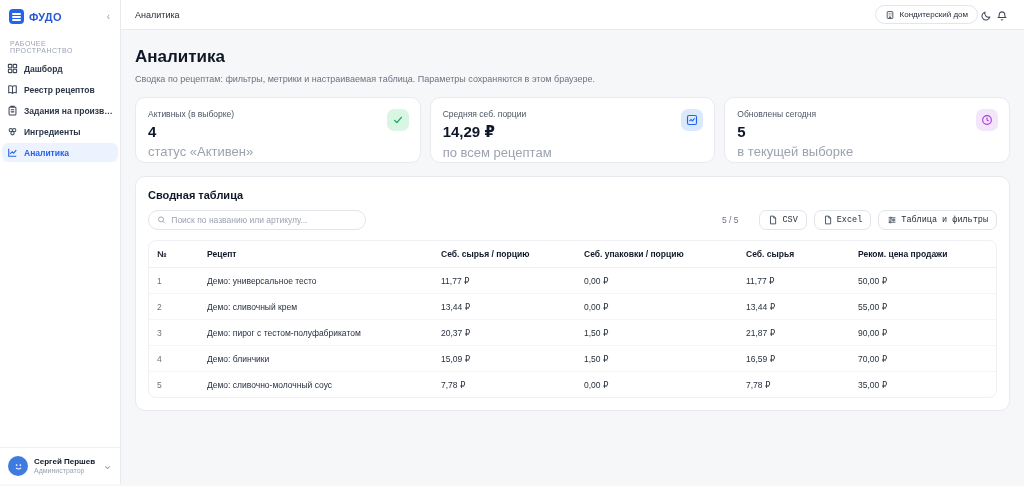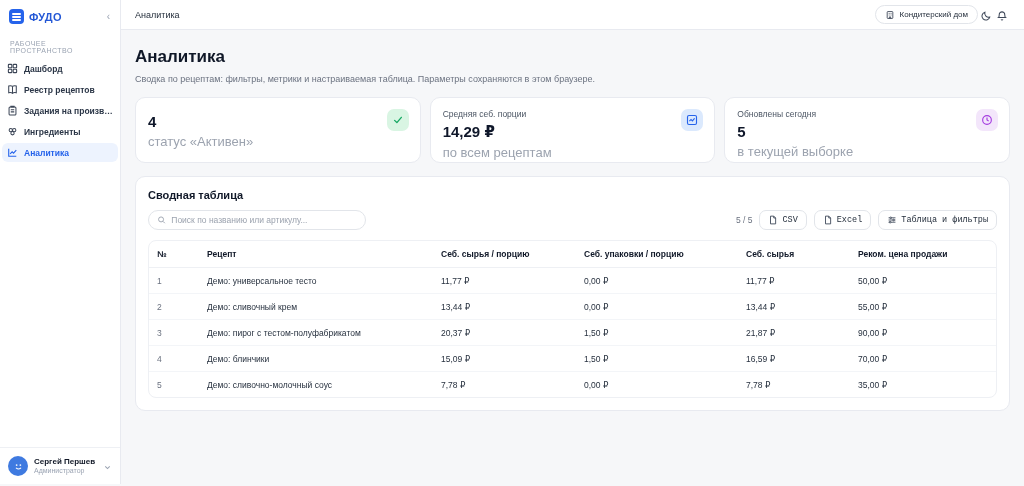--- a/index.html
+++ b/index.html
@@ -65,21 +65,21 @@
   
   .panel { background:#fff; border:1px solid #e8eaf0; border-radius:10px; margin-top:13px; padding:12px; }
   .panel-title { font-size:11px; font-weight:bold; color:#101828; }
   .controls { display:flex; align-items:center; margin-top:9px; }
   .search-box { width:218px; height:20px; border:1px solid #e2e5ea; border-radius:10px;
                 display:flex; align-items:center; gap:5px; padding:0 8px; background:#fff; color:#9ca3af; }
   .search-box input { border:none; outline:none; font-size:8.5px; width:100%;
                       font-family:"Liberation Sans", sans-serif; color:#374151; background:transparent; }
   .search-box input::placeholder { color:#9ca3af; }
   .controls-right { margin-left:auto; display:flex; align-items:center; gap:7px; }
-  .count { font-size:8.5px; color:#6b7280; margin-right:0; }
+  .count { font-size:8.5px; color:#6b7280; margin-right:14px; }
   .btn { height:20px; border:1px solid #e2e5ea; border-radius:7px; background:#fff; display:flex;
          align-items:center; gap:4px; padding:0 8px; font-size:8.5px; color:#1f2937; cursor:pointer;font-family:Liberation Mono, monospace; }
   .btn svg { color:#3c4657; }
 
   .table-wrap { margin-top:10px; border:1px solid #eef0f4; border-radius:8px; overflow:hidden; }
   table { width:100%; border-collapse:collapse; table-layout:fixed; }
   th { text-align:left; font-size:8.5px; font-weight:bold; color:#101828;
        padding:8px 8px; border-bottom:1px solid #eef0f4; white-space:nowrap; overflow:hidden; }
   td { font-size:8.5px; color:#27313f; padding:7.5px 8px; border-bottom:1px solid #f3f5f8;
        white-space:nowrap; overflow:hidden; }
@@ -196,20 +196,21 @@
         </span>
       </div>
     </header>
 
     <div class="content">
       <h1 class="page-title">Аналитика</h1>
       <div class="page-subtitle">Сводка по рецептам: фильтры, метрики и настраиваемая таблица. Параметры сохраняются в этом браузере.</div>
 
       <div class="cards">
         <div class="card">
+          <div class="card-label">Активных (в выборке)</div>
           <div class="card-value">4</div>
           <div class="card-sub">статус «Активен»</div>
           <span class="card-badge badge-green">
             <svg viewBox="0 0 16 16" width="12" height="12" fill="none" stroke="currentColor" stroke-width="1.8" stroke-linecap="round" stroke-linejoin="round">
                 <path d="M3.5 8.5l3 3 6-7"></path>
               </svg>
           </span>
         </div>
         <div class="card">
           <div class="card-label">Средняя себ. порции</div>

